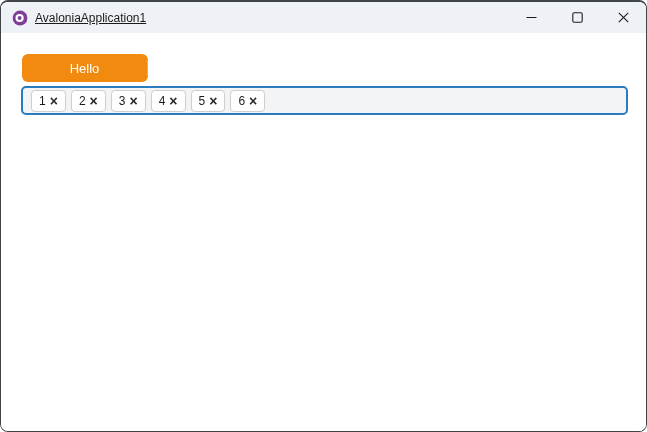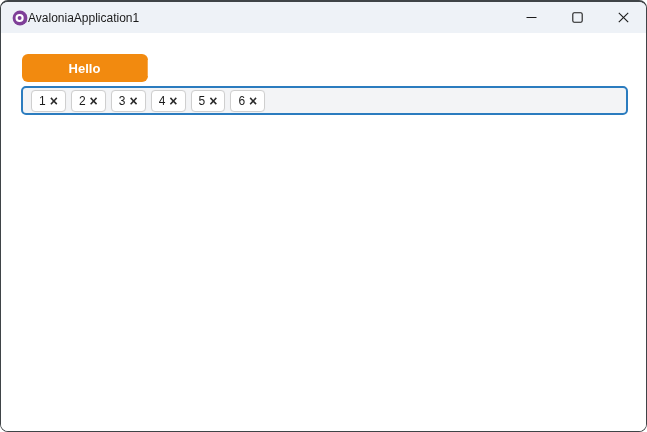--- a/index.html
+++ b/index.html
@@ -25,42 +25,42 @@
   }
 
   
   .titlebar{
     position:absolute;left:0;top:0;right:0;height:31px;
     background:var(--titlebar-bg);
     display:flex;align-items:center;
   }
   .app-icon{width:16px;height:16px;margin-left:11px;flex:0 0 auto;display:block;}
   .titlebar-title{
-    font-size:12px;color:var(--text-dark);
-    white-space:nowrap;flex:1 1 auto;
+    margin-left:7px;font-size:12px;color:var(--text-dark);
+    white-space:nowrap;flex:1 1 auto;text-decoration:underline;
   }
   .caption-buttons{display:flex;height:100%;flex:0 0 auto;}
   .caption-btn{
     width:46px;height:100%;display:flex;align-items:center;justify-content:center;
     background:transparent;border:none;cursor:default;
   }
   .caption-btn svg{display:block;}
 
   
   .content{position:absolute;left:0;top:31px;right:0;bottom:0;background:#fff;}
 
   
   .tab-strip{
     position:absolute;left:21px;top:21px;width:126px;height:28px;
     background:var(--accent-orange);border-radius:6px;
     display:flex;align-items:stretch;overflow:hidden;
   }
   .tab-item{
     flex:1 1 0;display:flex;align-items:center;justify-content:center;
-    color:#ffffff;font-weight:bold;font-size:13px;cursor:pointer;
+    color:#ffffff;font-weight:normal;font-size:13px;cursor:pointer;
     user-select:none;
   }
   .tab-divider{width:1px;background:var(--accent-orange-divider);margin:6px 0;}
 
   
   .tag-box{
     position:absolute;left:20px;top:53px;width:607px;height:29px;
     background:var(--tag-box-bg);
     border:2px solid var(--tag-border-blue);border-radius:5px;
     display:flex;align-items:center;gap:5px;padding:0 8px;

